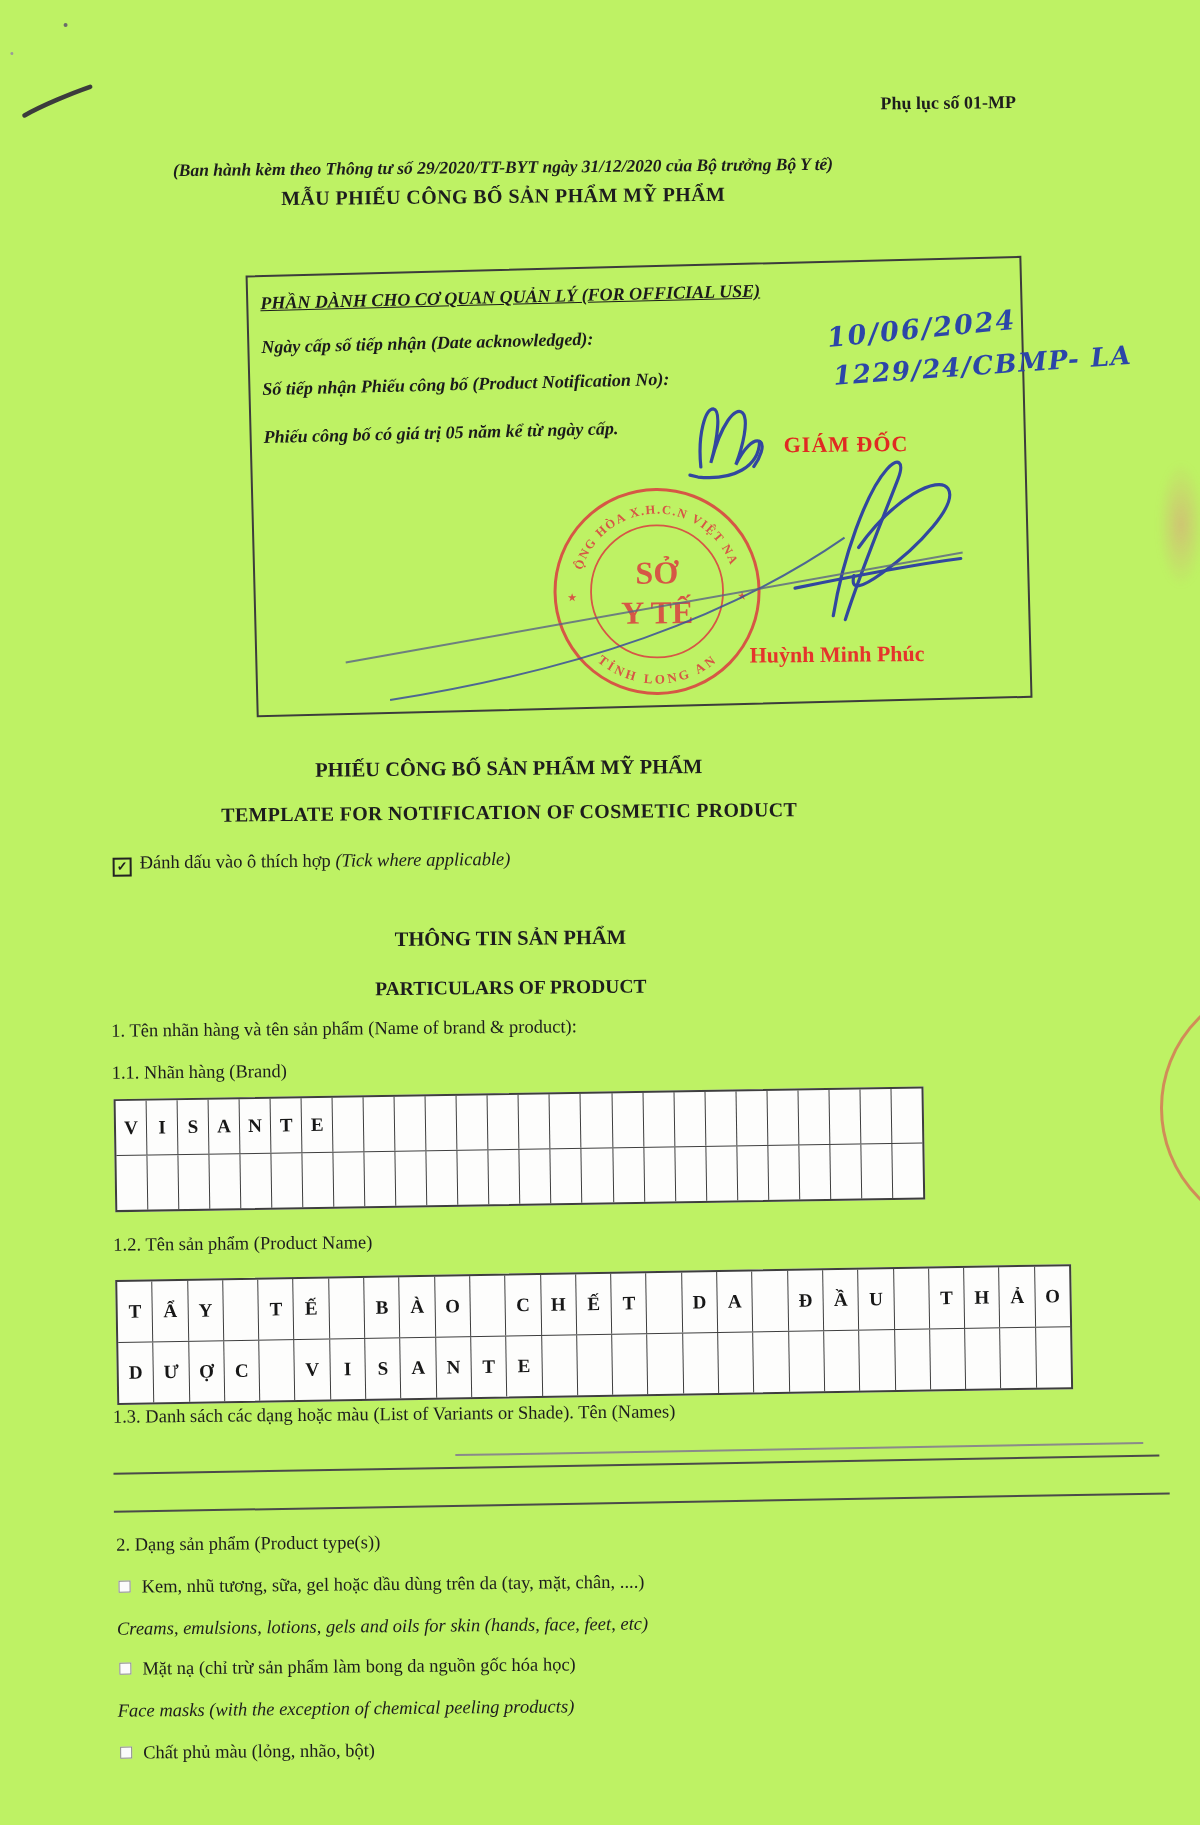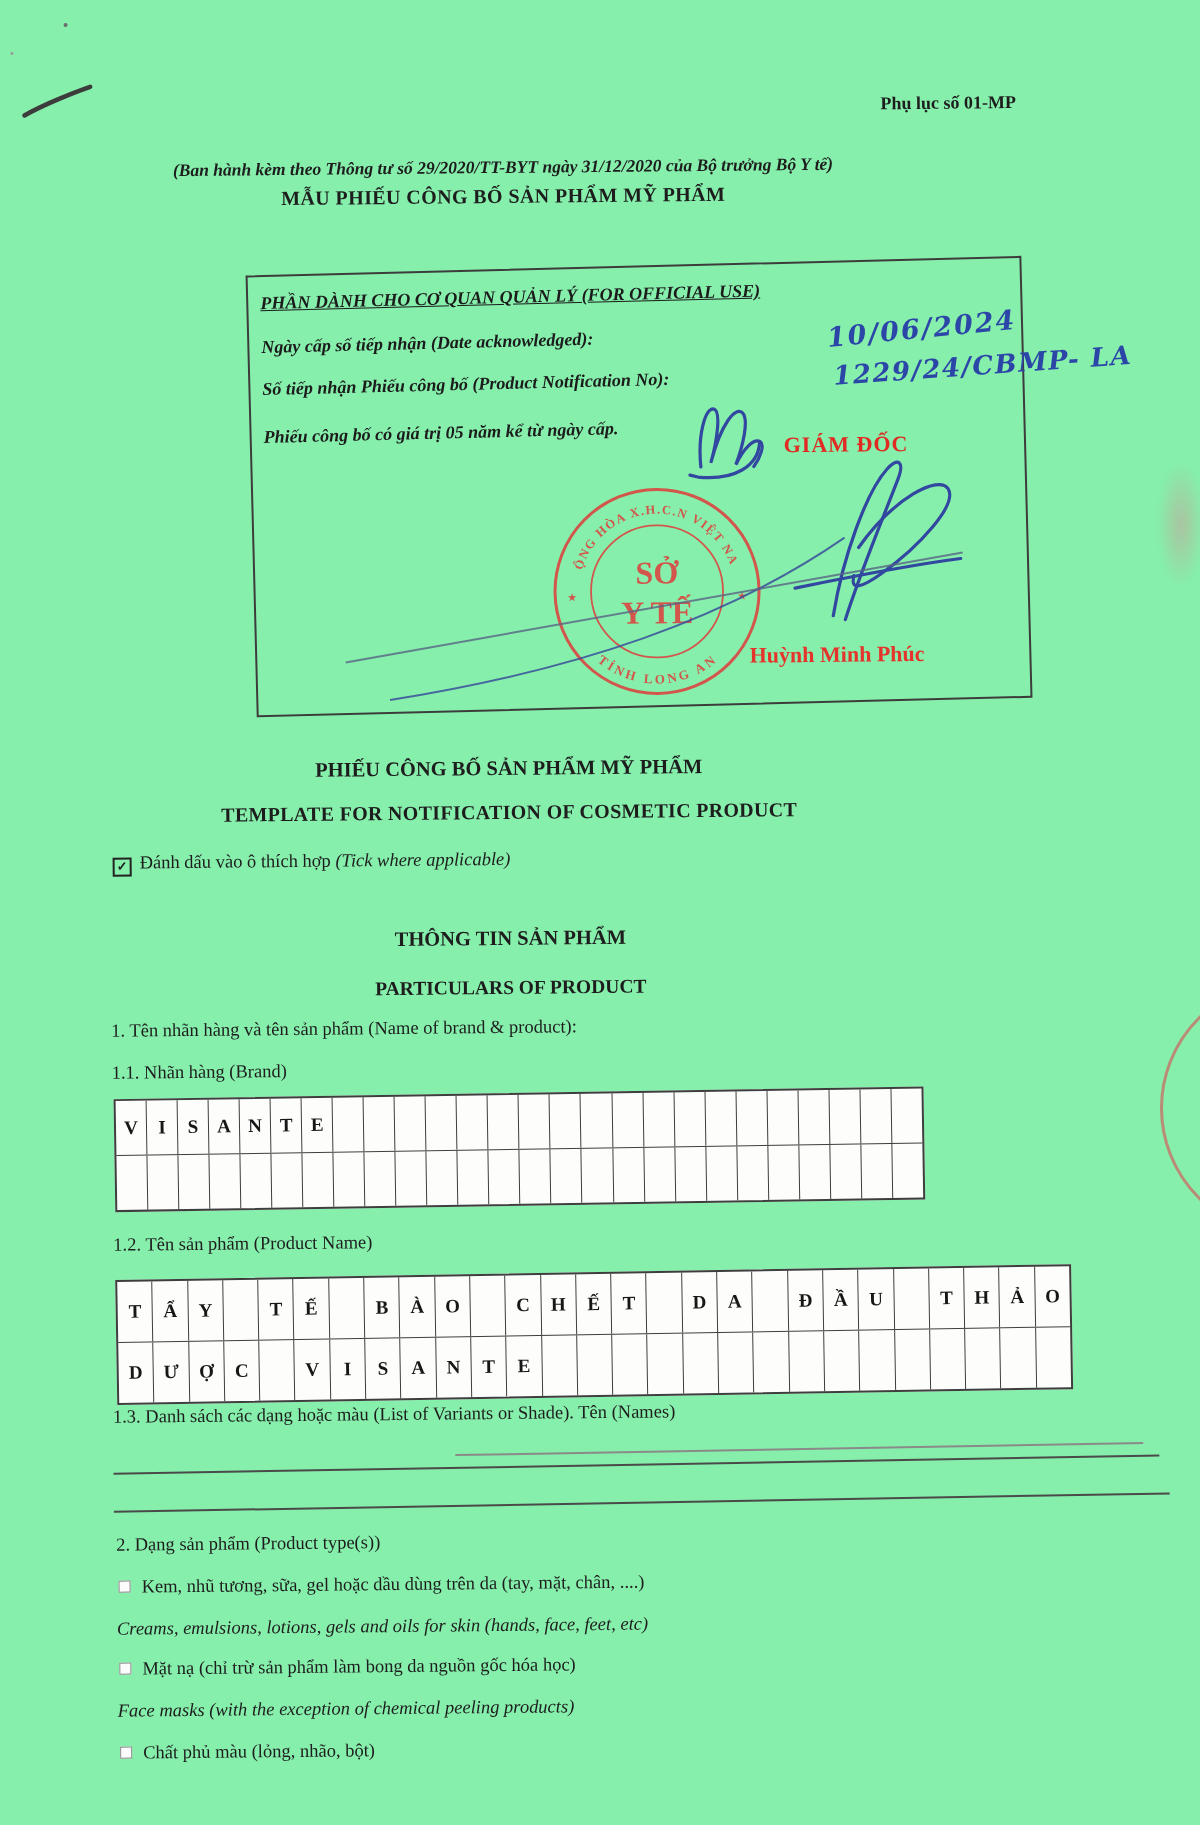--- a/index.html
+++ b/index.html
@@ -1,17 +1,17 @@
 <!DOCTYPE html>
 <html><head>
 <meta charset="utf-8">
 <style>
   html,body{margin:0;padding:0;background:#ffffff;}
   .page{
-    position:relative;width:1200px;height:1825px;background:#86efac;
+    position:relative;width:1200px;height:1825px;background:#bef264;
     font-family:"Liberation Serif","DejaVu Serif",serif;color:#1d1d1d;
     overflow:hidden;
   }
   .sheet{position:absolute;left:0;top:0;width:1200px;height:1825px;transform:rotate(-0.55deg);transform-origin:600px 900px;}
   .abs{position:absolute;}
   .center-col{position:absolute;left:70px;width:880px;text-align:center;}
   .b{font-weight:bold;}
   .i{font-style:italic;}
   .appendix{font-size:18px;font-weight:bold;}
   .issued{font-size:17.5px;font-weight:bold;font-style:italic;}

